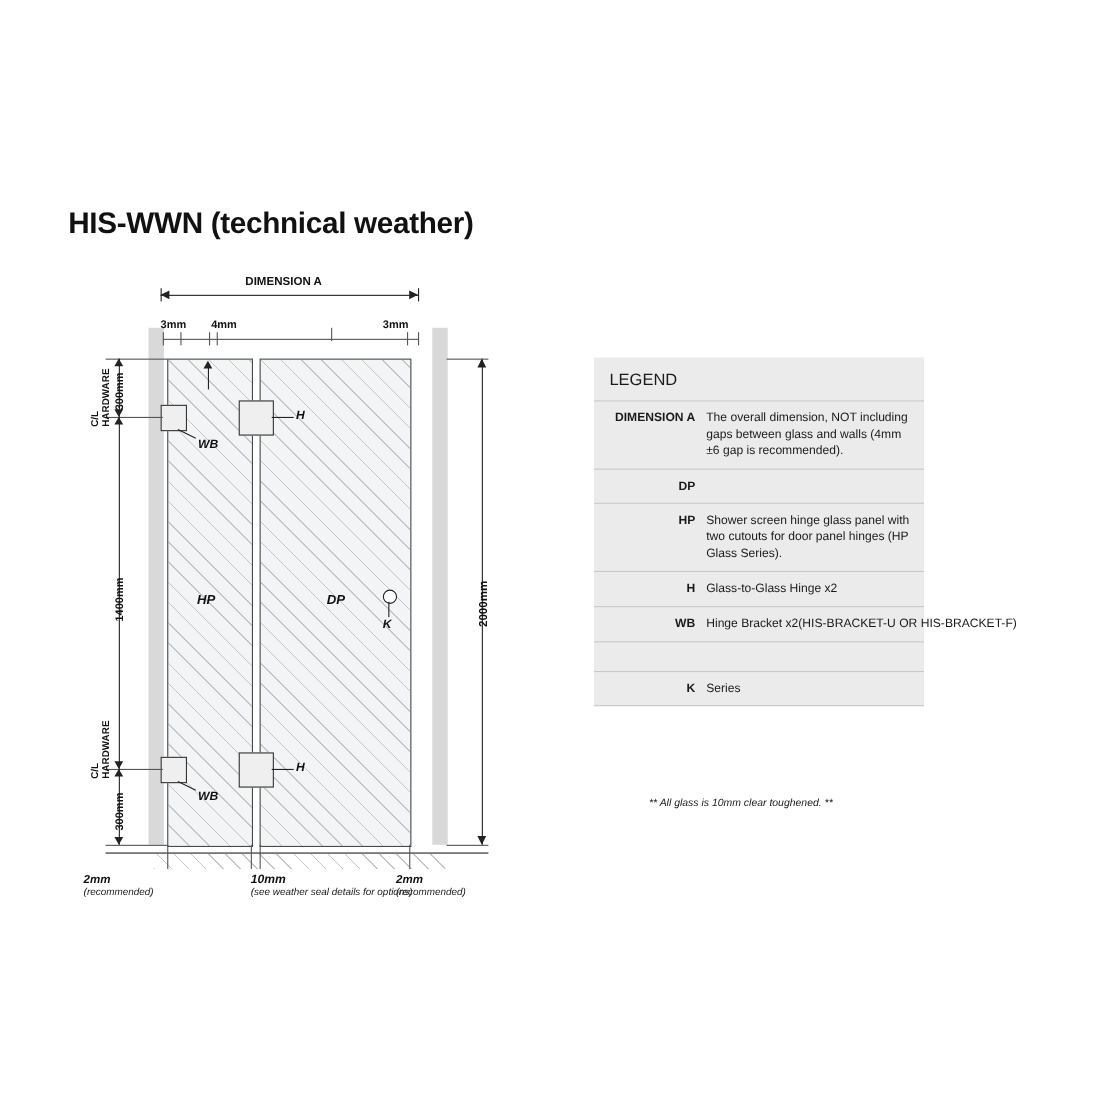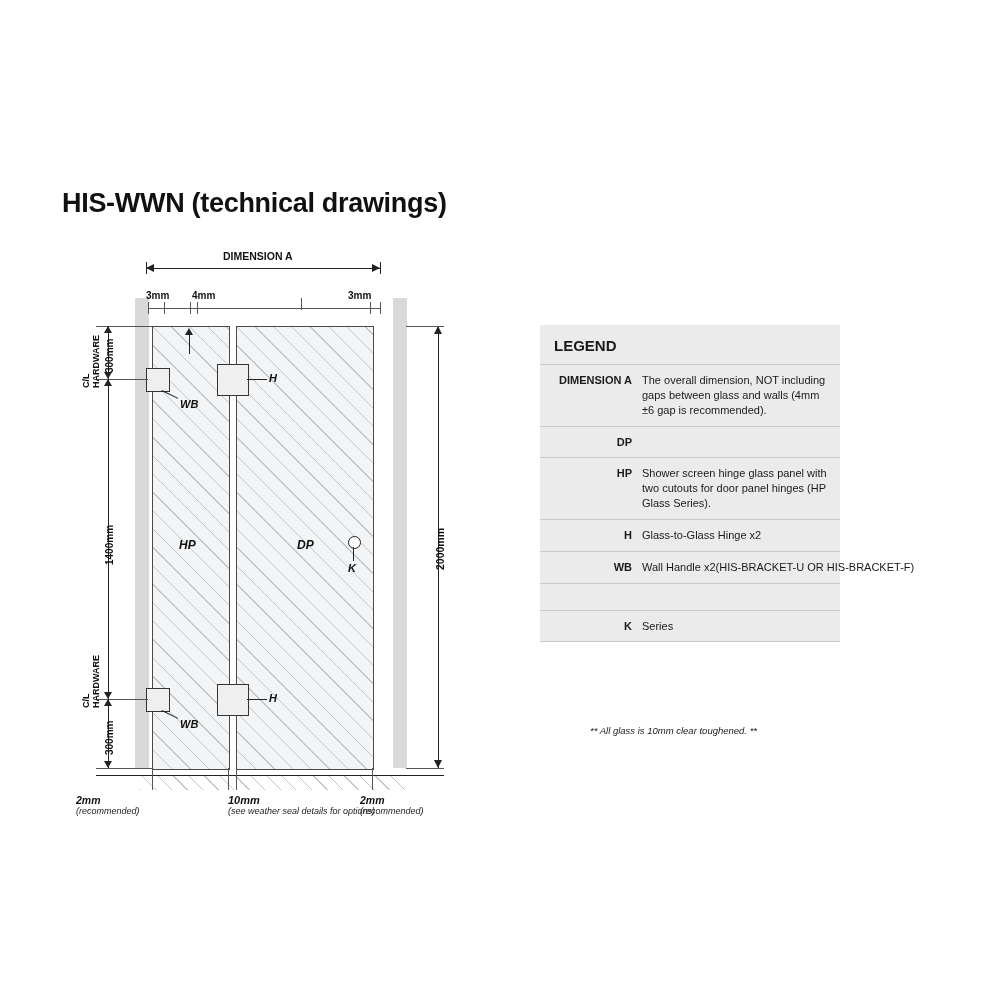--- a/index.html
+++ b/index.html
@@ -108,21 +108,21 @@
   #legend {
     position: absolute;
     left: 540px;
     top: 325px;
     width: 300px;
     background: #ebebeb;
     font-size: 11px;
   }
   #legend .legend-title {
     font-size: 15px;
-    font-weight: bold;
+    font-weight: normal;
     padding: 12px 14px 10px 14px;
     border-bottom: 1px solid #c9c9c9;
   }
   .leg-row {
     display: flex;
     border-bottom: 1px solid #c9c9c9;
     padding: 8px 0;
   }
   .leg-row:last-child { border-bottom: none; }
   .leg-key {
@@ -148,21 +148,21 @@
     left: 50px;
     top: 400px;
     font-size: 9.5px;
     font-style: italic;
     white-space: nowrap;
   }
 </style>
 </head>
 <body>
 
-<div class="page-title">HIS-WWN (technical drawings)</div>
+<div class="page-title">HIS-WWN (technical weather)</div>
 
 <div id="drawing">
 
   <div class="abs line-h" style="left:86px; top:28px; width:234px;"></div>
   <div class="abs line-v" style="left:86px; top:22px; height:12px;"></div>
   <div class="abs line-v" style="left:320px; top:22px; height:12px;"></div>
   <div class="abs" style="left:86px; top:24px; width:0;height:0;border-top:4px solid transparent;border-bottom:4px solid transparent;border-right:8px solid #222;"></div>
   <div class="abs" style="left:312px; top:24px; width:0;height:0;border-top:4px solid transparent;border-bottom:4px solid transparent;border-left:8px solid #222;"></div>
   <div class="dim-lbl" style="left:163px; top:10px;">DIMENSION A</div>
 
@@ -286,21 +286,21 @@
     <div class="leg-val">Shower screen hinge glass panel with two cutouts for door panel hinges (HP Glass Series).</div>
   </div>
 
   <div class="leg-row">
     <div class="leg-key">H</div>
     <div class="leg-val">Glass-to-Glass Hinge x2</div>
   </div>
 
   <div class="leg-row">
     <div class="leg-key">WB</div>
-    <div class="leg-val wide">Wall Handle x2(HIS-BRACKET-U OR HIS-BRACKET-F)</div>
+    <div class="leg-val wide">Hinge Bracket x2(HIS-BRACKET-U OR HIS-BRACKET-F)</div>
   </div>
 
   <div class="leg-spacer"></div>
 
   <div class="leg-row">
     <div class="leg-key">K</div>
     <div class="leg-val">Series</div>
   </div>
 
   <div class="leg-foot">** All glass is 10mm clear toughened. **</div>

